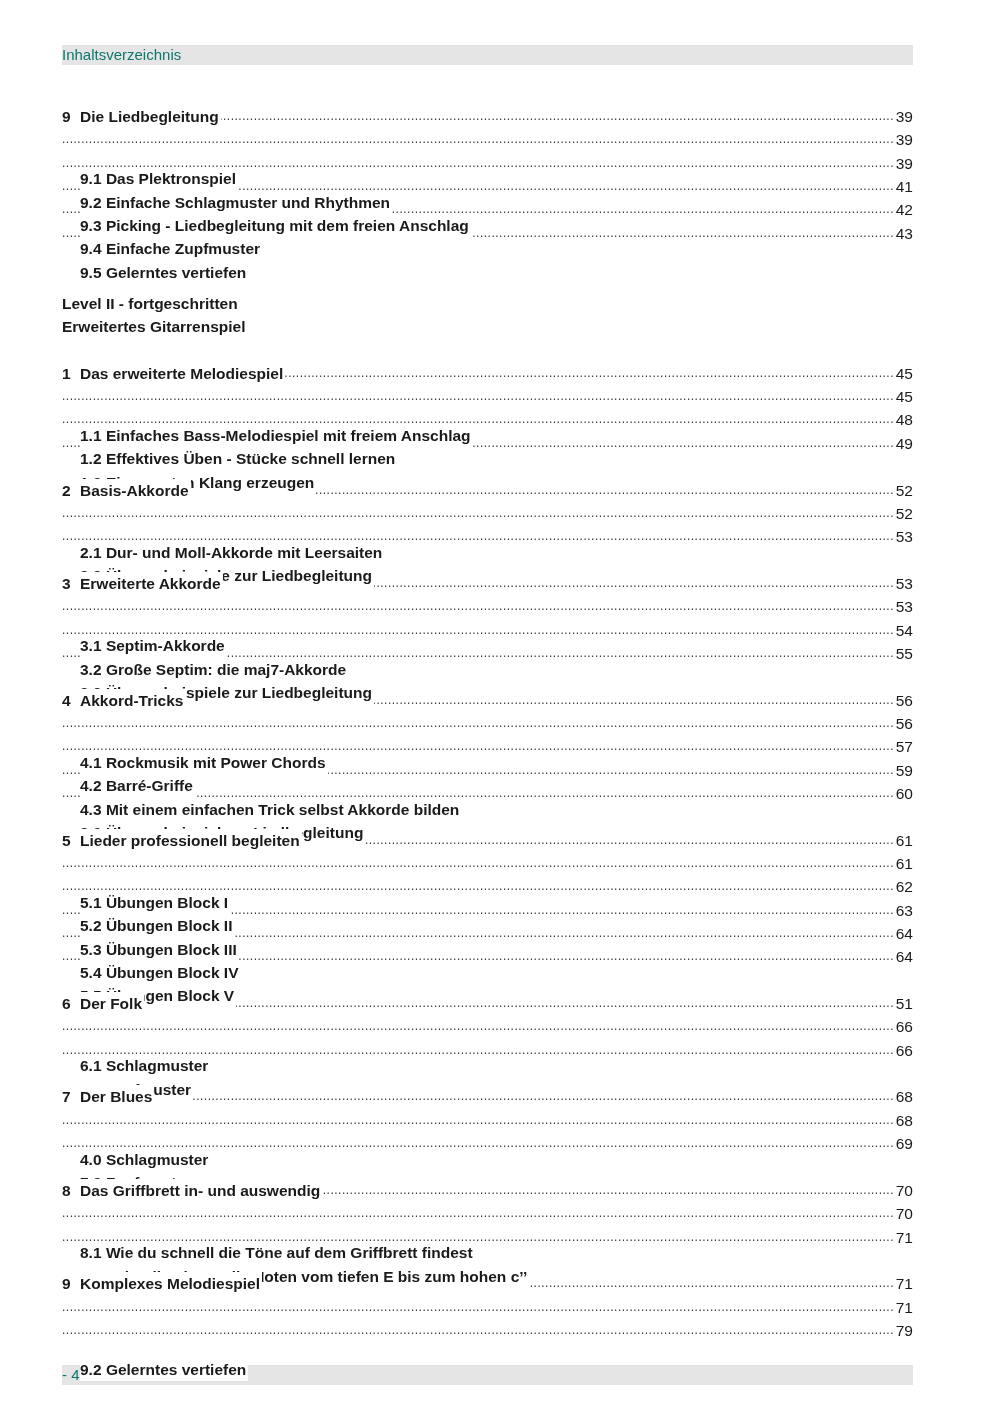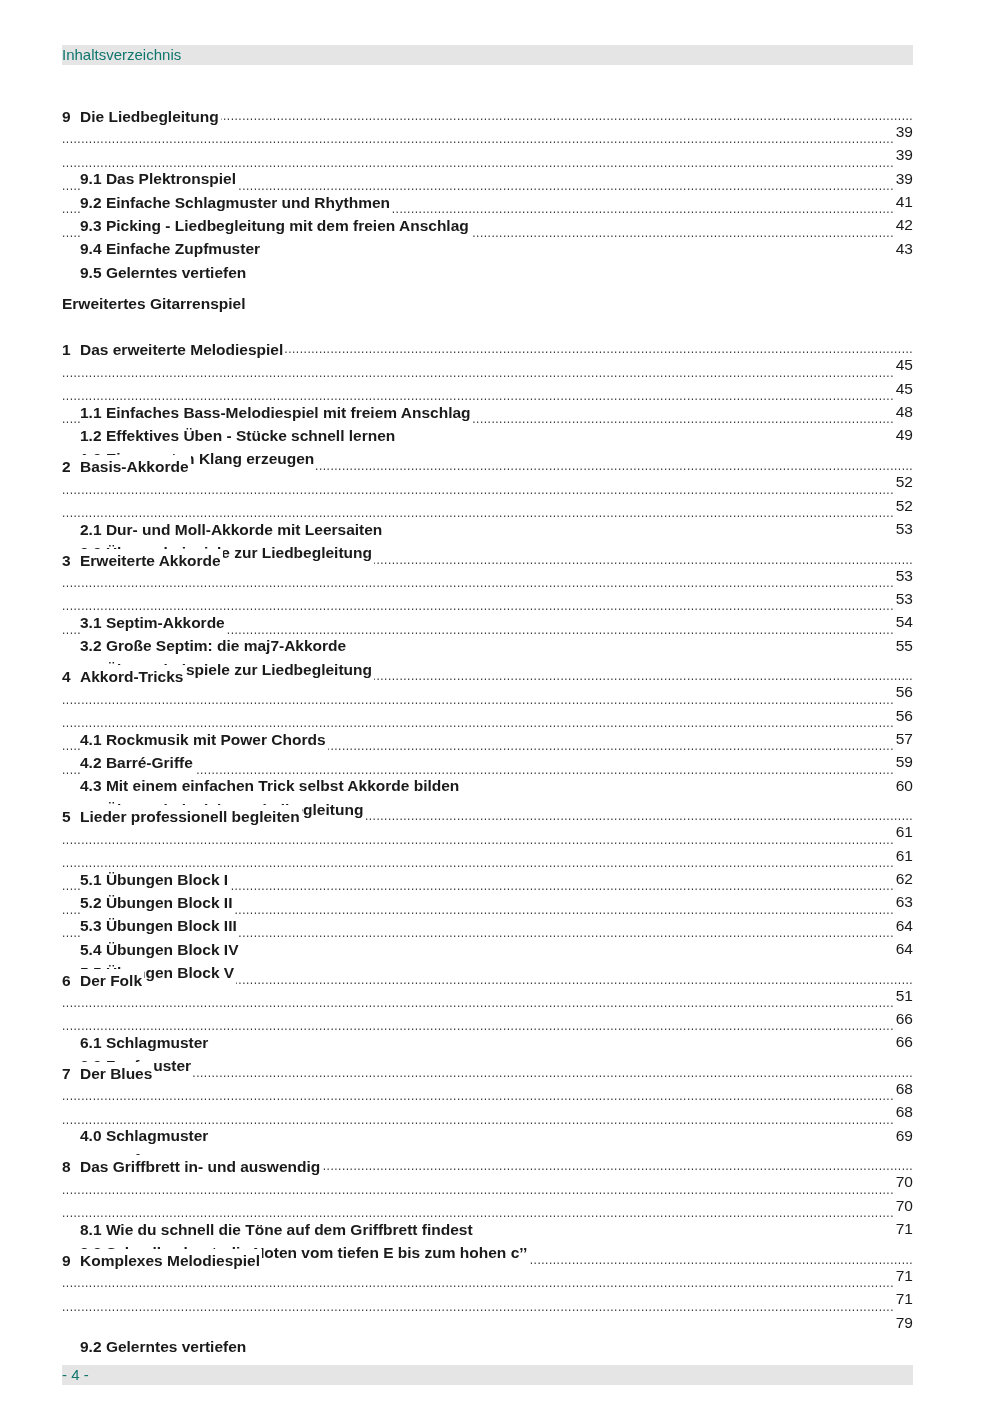--- a/index.html
+++ b/index.html
@@ -8,21 +8,21 @@
   .bar { position: absolute; left: 62px; width: 851px; height: 20px; background: #e5e5e5; }
   .bar span { position: absolute; left: 0; top: 1px; font-size: 15px; line-height: 18px; color: #0f766e; }
   #header-bar { top: 45px; }
   #footer-bar { top: 1365px; }
   #toc { position: absolute; left: 62px; top: 105px; width: 851px; }
   .line { position: relative; height: 23.35px; font-size: 15.5px; line-height: 23.35px; white-space: nowrap; }
   .line .txt { position: absolute; top: 0; background: #fff; padding-right: 2px; z-index: 2; font-weight: bold; }
   .line.lvl1 .txt { left: 0; }
   .line.lvl2 .txt { left: 18px; margin-top: 39px; }
   .line .num { display: inline-block; width: 18px; }
-  .line .page { position: absolute; right: 0; top: 0; background: #fff; padding-left: 3px; z-index: 2; margin-top: 15px; }
+  .line .page { position: absolute; right: 0; top: 0; background: #fff; padding-left: 3px; z-index: 2; }
   .line .leader { position: absolute; left: 0; right: 0; top: 0; overflow: hidden; color: #333; z-index: 1;
                   letter-spacing: 0.5px; font-size: 12px; }
   .spacer { height: 23.35px; }
   .heading { font-weight: bold; font-size: 15.5px; line-height: 23.35px; height: 23.35px; }
 </style>
 </head>
 <body>
 
 <div class="bar" id="header-bar">
   <span>Inhaltsverzeichnis</span>
@@ -54,20 +54,21 @@
       <span class="txt"><span>9.4</span> <span>Einfache Zupfmuster</span></span>
       <span class="page">42</span>
     </div>
     <div class="line lvl2">
       <span class="leader">................................................................................................................................................................................................................................................................................................................................................................................................................</span>
       <span class="txt"><span>9.5</span> <span>Gelerntes vertiefen</span></span>
       <span class="page">43</span>
     </div>
     <div class="spacer"></div>
     <div class="spacer"></div>
+    <div class="heading">Level  II - fortgeschritten</div>
     <div class="heading">Erweitertes Gitarrenspiel</div>
     <div class="spacer"></div>
     <div class="line lvl1">
       <span class="leader">................................................................................................................................................................................................................................................................................................................................................................................................................</span>
       <span class="txt"><span class="num">1</span><span>Das erweiterte Melodiespiel</span></span>
       <span class="page">45</span>
     </div>
     <div class="line lvl2">
       <span class="leader">................................................................................................................................................................................................................................................................................................................................................................................................................</span>
       <span class="txt"><span>1.1</span> <span>Einfaches Bass-Melodiespiel mit freiem Anschlag</span></span>

